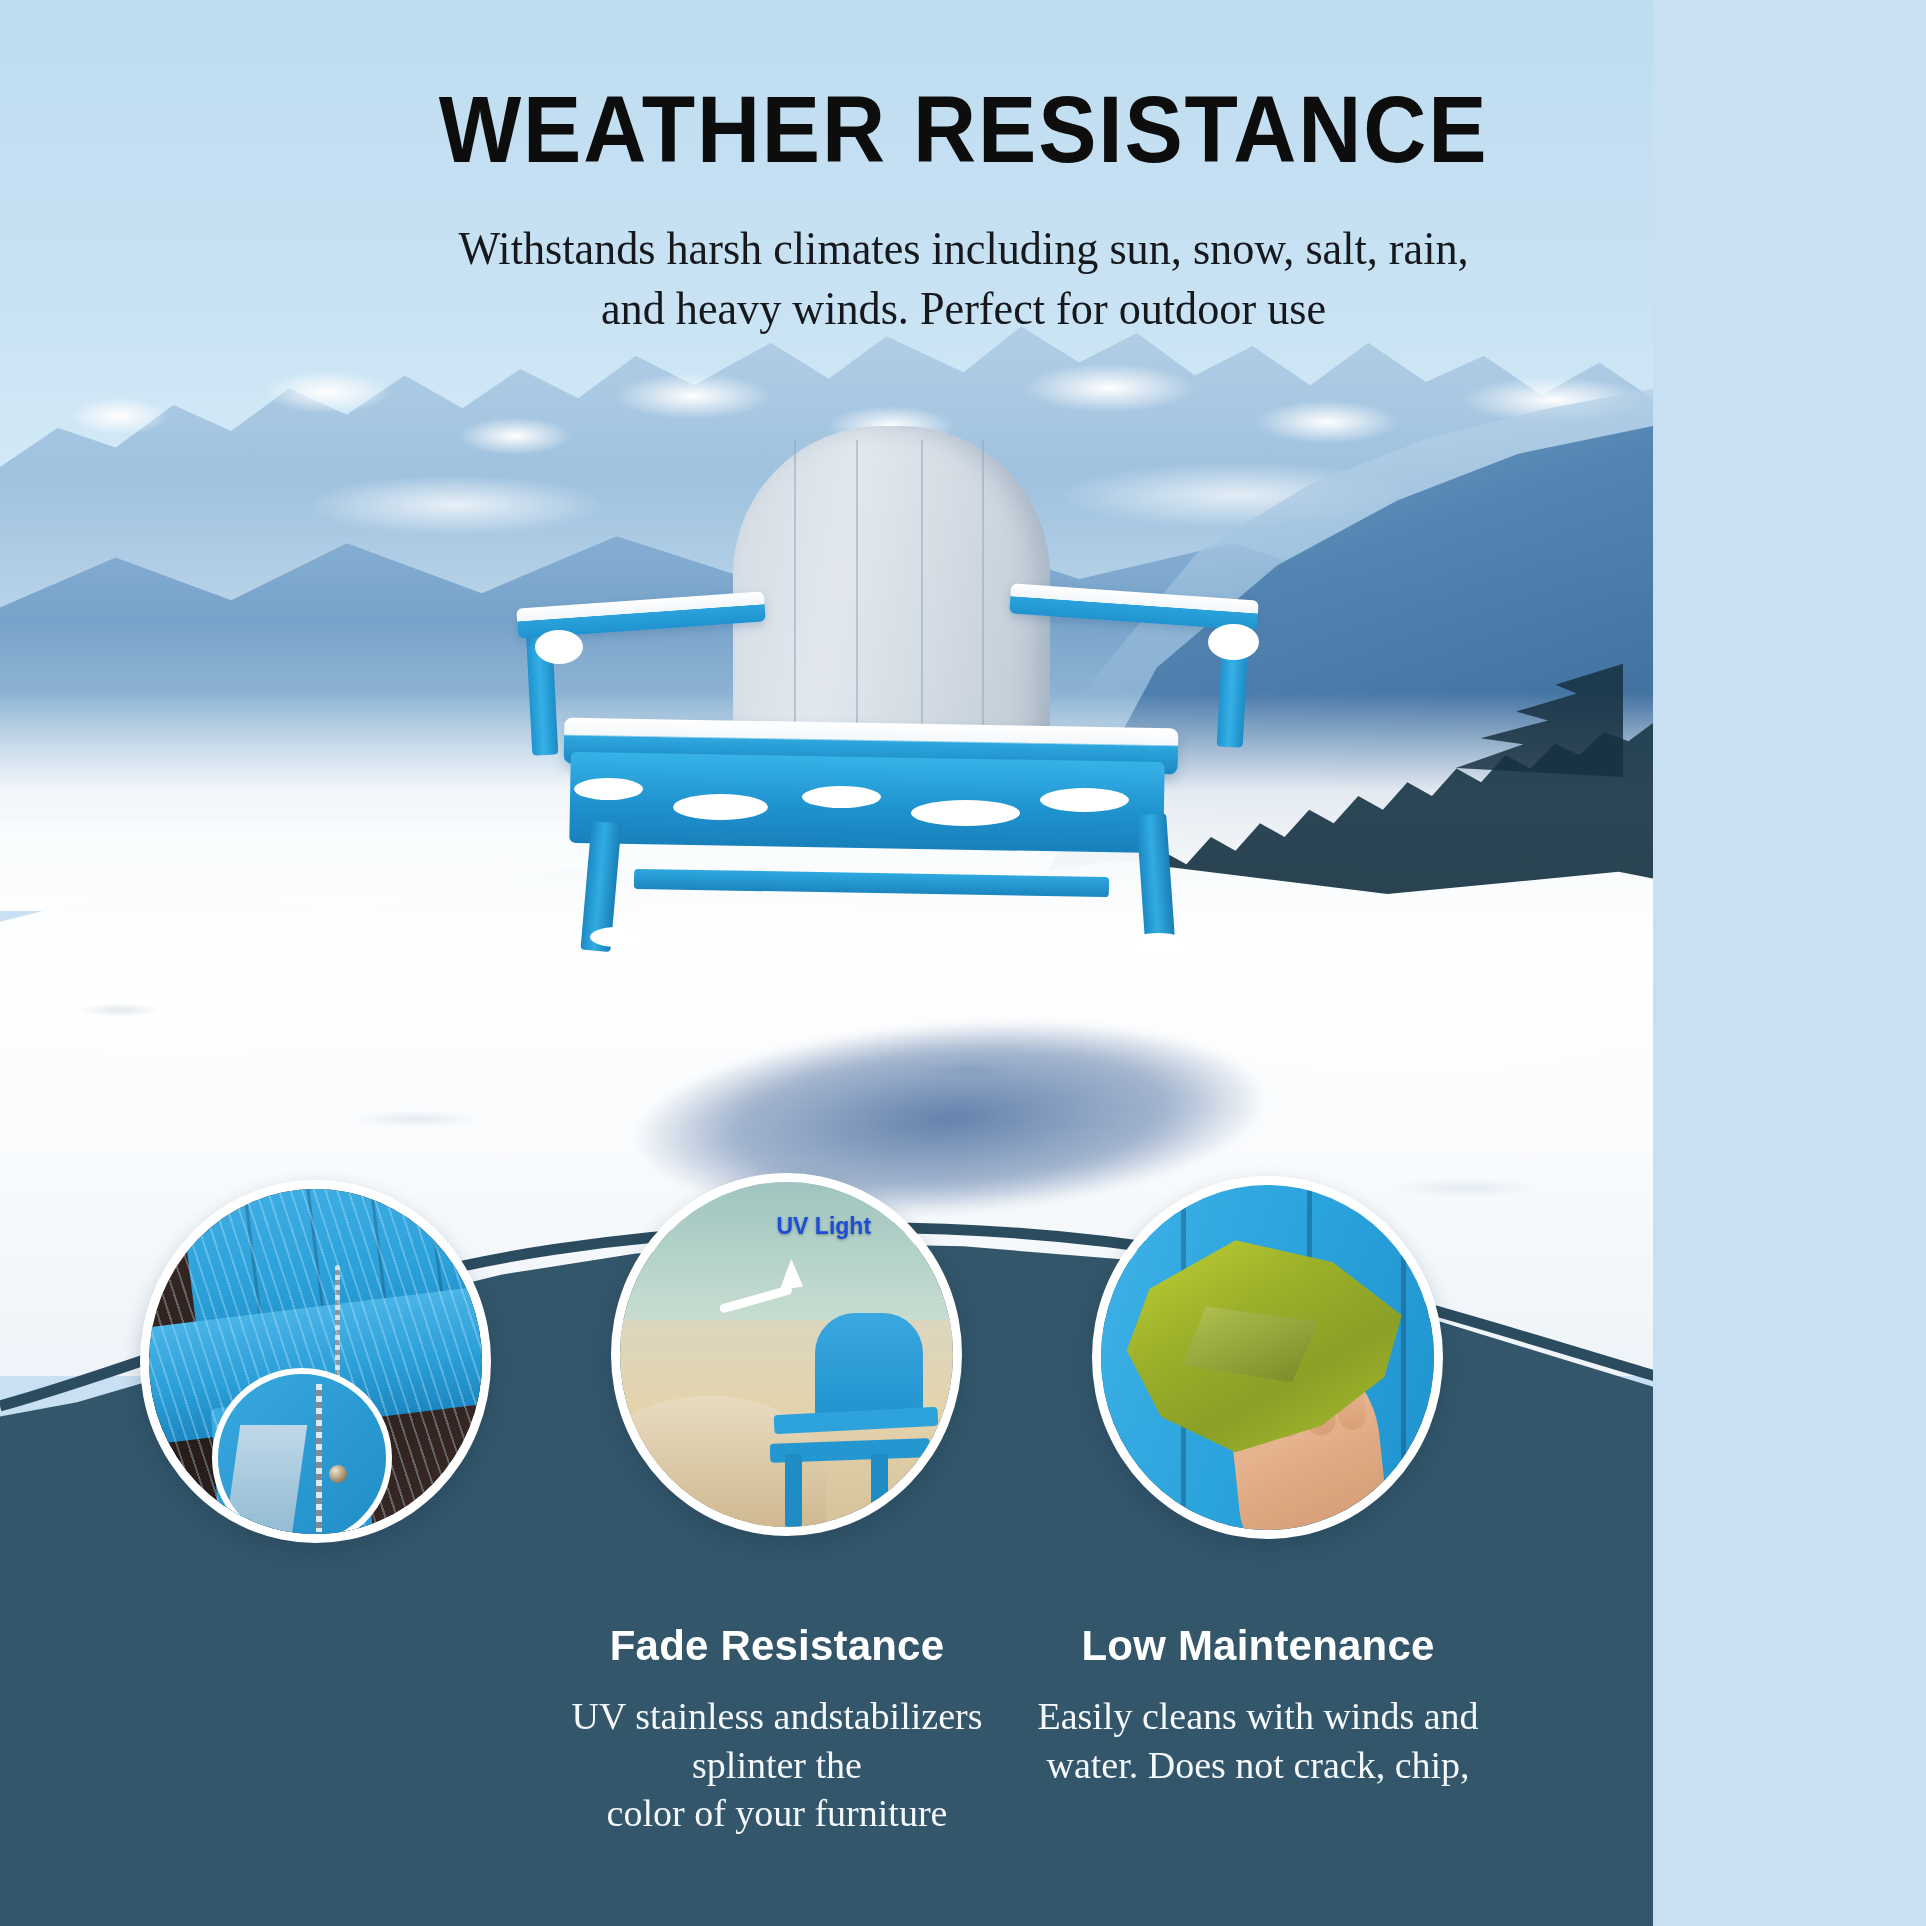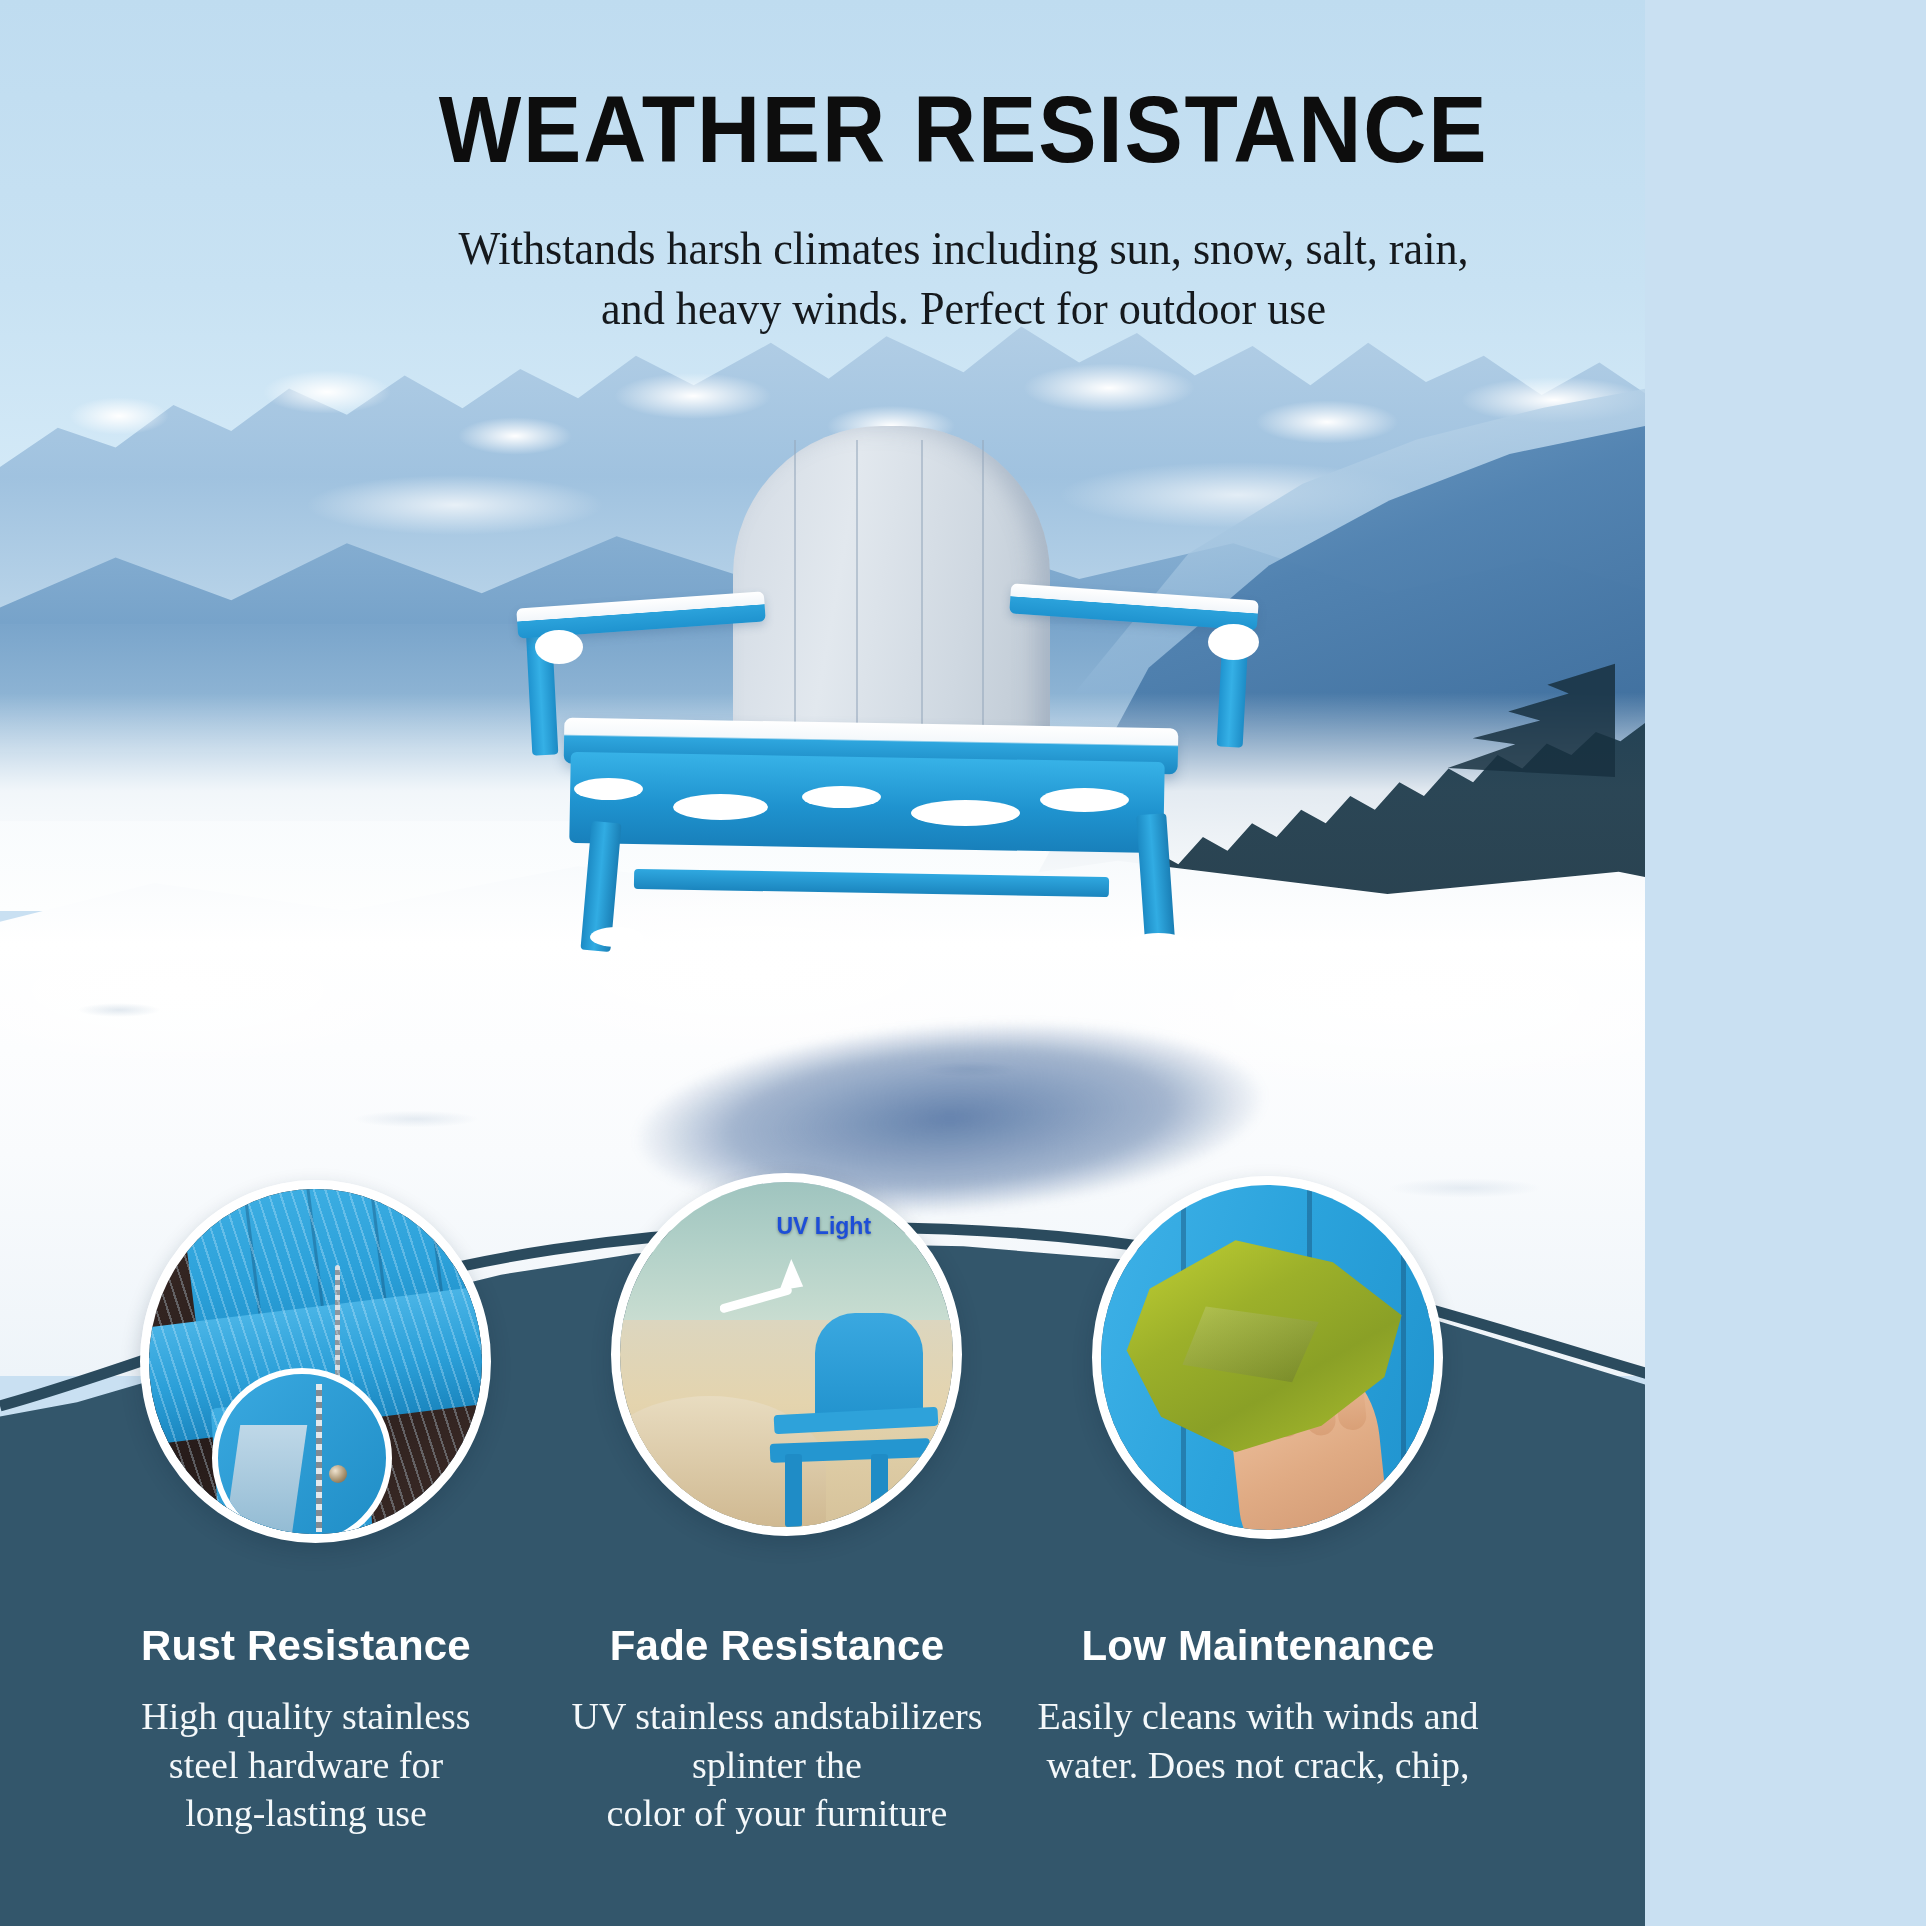--- a/index.html
+++ b/index.html
@@ -6,20 +6,21 @@
   body{
     width:1927px;height:1927px;
     font-family:"Liberation Sans", sans-serif;
     background:#c9e0f2;
     overflow:hidden;
   }
   #poster{
     position:relative;
     width:1645px;height:1927px;
     overflow:hidden;
+    padding-left:8px;
   }
 
   
   .sky{
     position:absolute;left:0;top:0;width:1927px;height:752px;
     background:linear-gradient(180deg,#bfdcf0 0%,#c8e2f3 38%,#d6ebf8 70%,#e6f2fb 100%);
   }
 
   
   .mtn{position:absolute;left:0;width:1927px;}
@@ -485,28 +486,20 @@
         <div class="finger" style="left:28%;top:-12%;width:20%;height:52%;"></div>
         <div class="finger" style="left:52%;top:-9%;width:20%;height:50%;"></div>
         <div class="finger" style="left:74%;top:-2%;width:19%;height:42%;"></div>
       </div>
       <div class="cloth">
         <div class="cloth-fold"></div>
       </div>
     </div>
   </div>
 
-  <div class="feat" id="feat-rust">
-    <div class="feat-title">Rust Resistance</div>
-    <div class="feat-desc">
-      <span>High quality stainless</span>
-      <span>steel hardware for</span>
-      <span>long-lasting use</span>
-    </div>
-  </div>
 
   <div class="feat" id="feat-fade">
     <div class="feat-title">Fade Resistance</div>
     <div class="feat-desc">
       <span>UV stainless andstabilizers</span>
       <span>splinter the</span>
       <span>color of your furniture</span>
     </div>
   </div>
 

